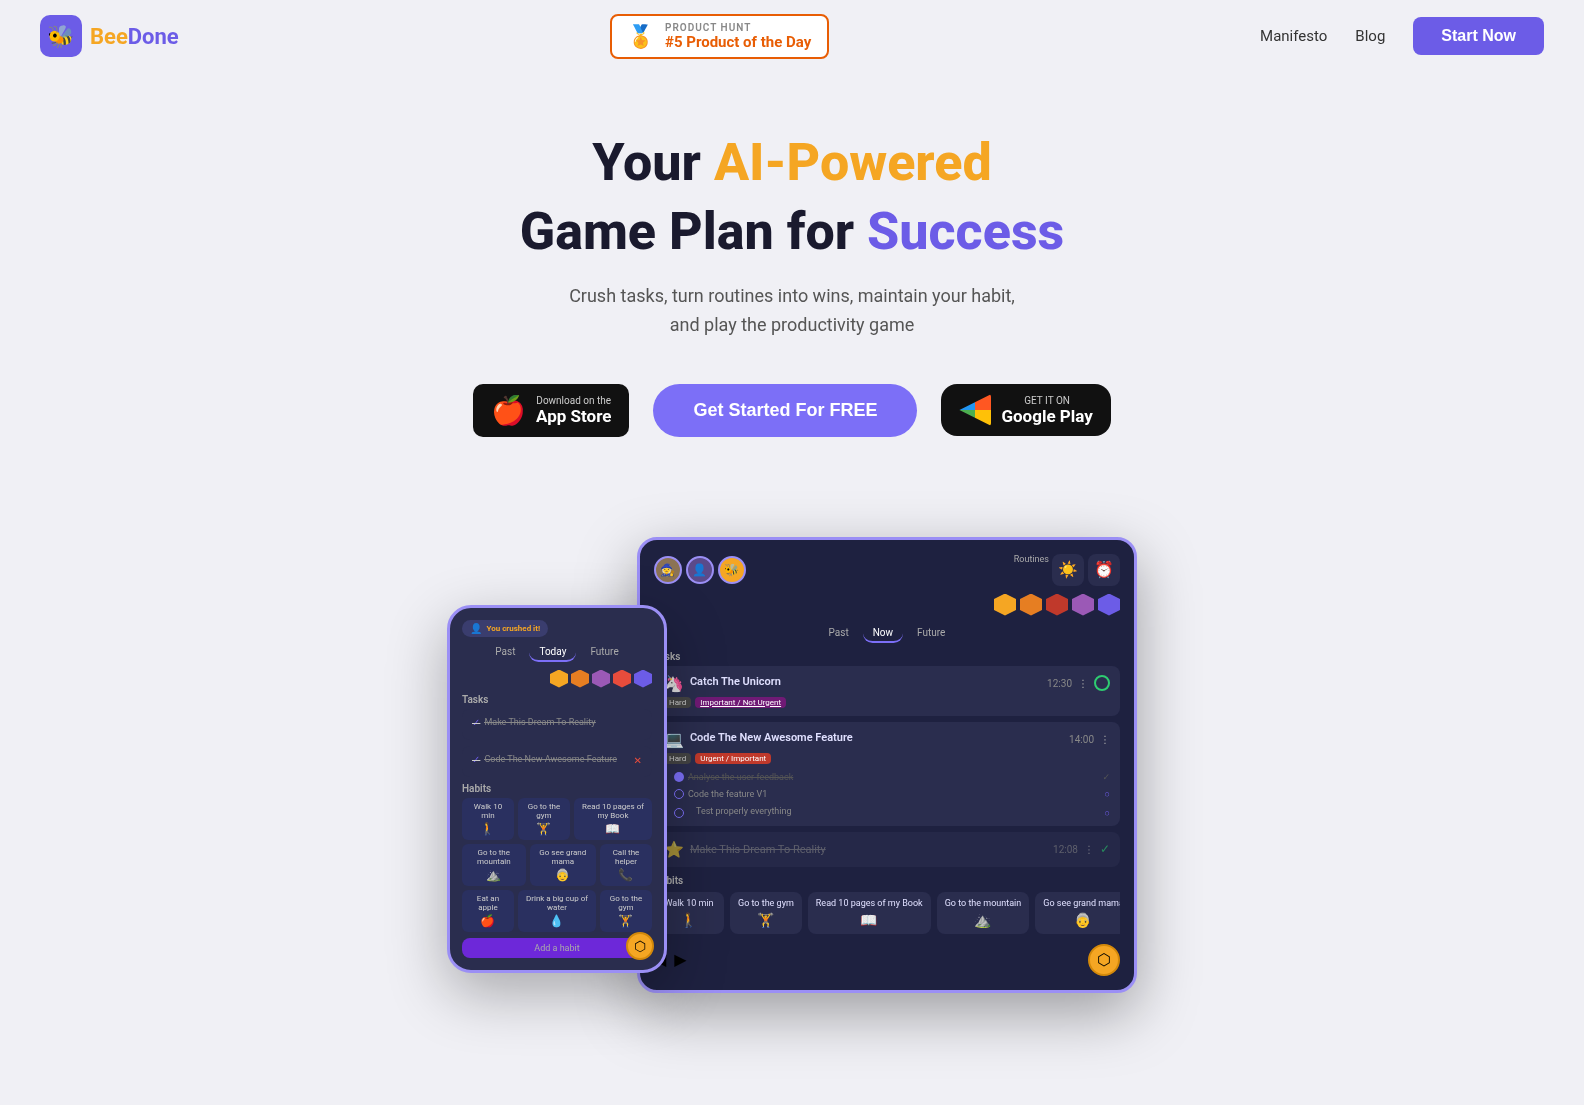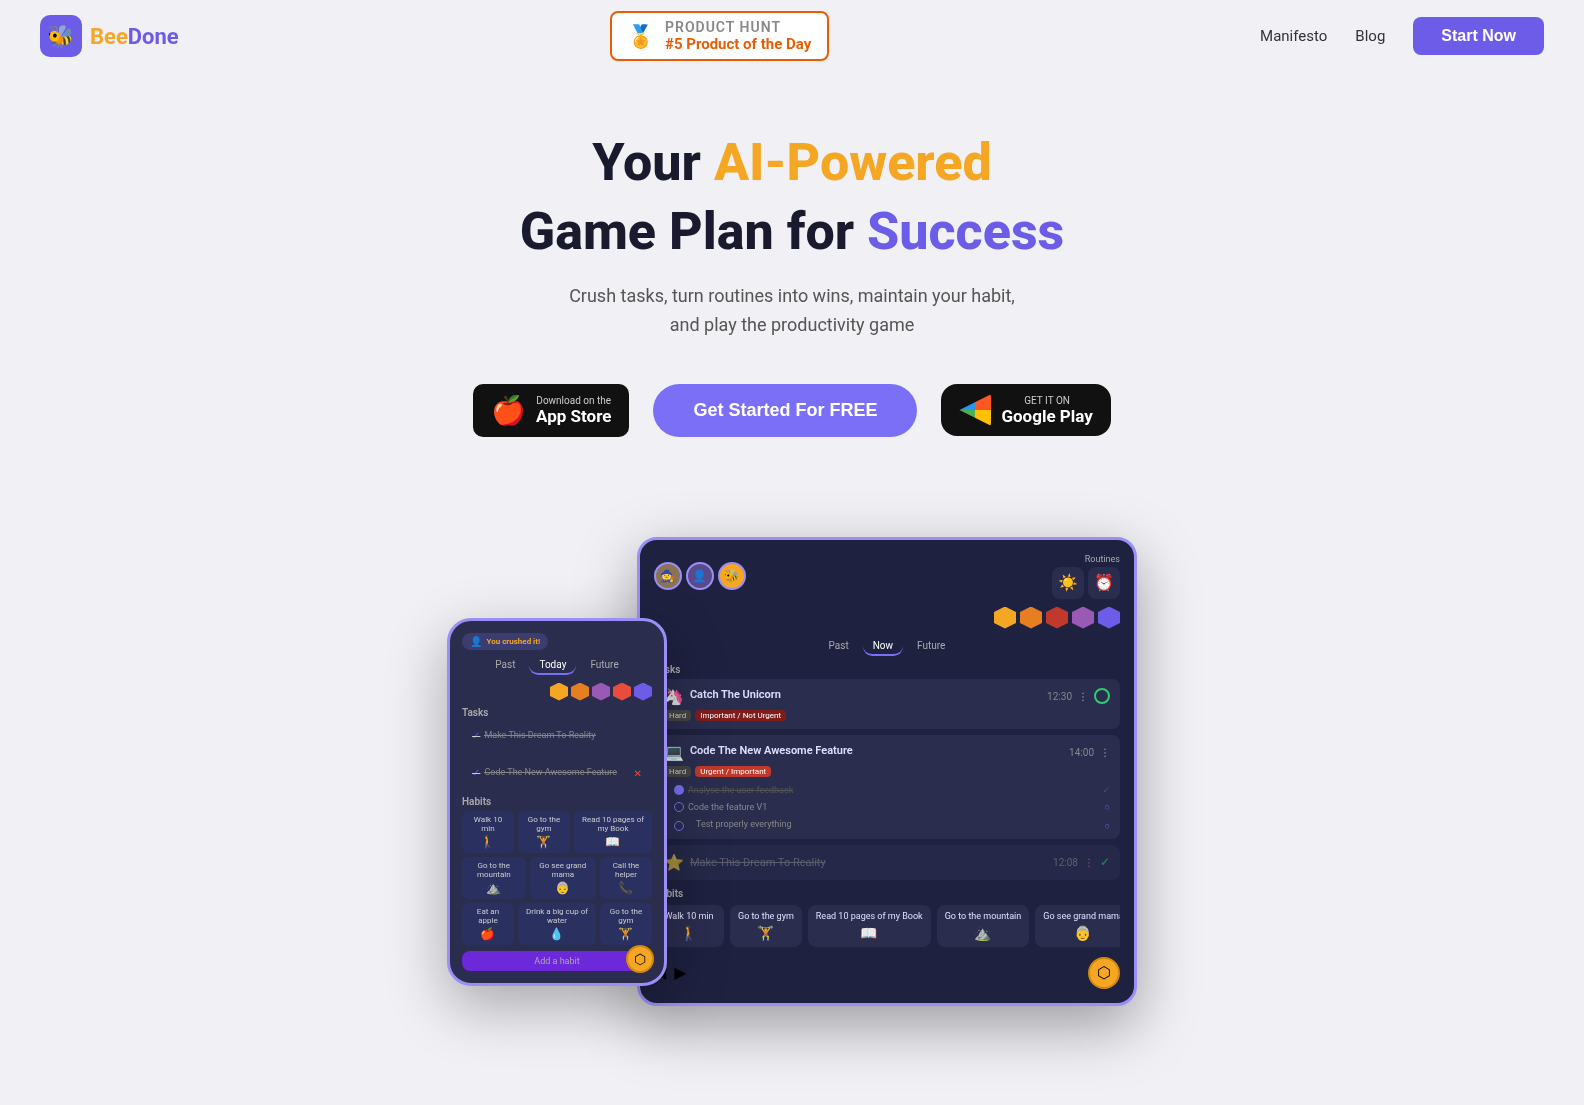--- a/index.html
+++ b/index.html
@@ -43,21 +43,21 @@
       display: flex;
       align-items: center;
       gap: 10px;
       border: 2px solid #e85d04;
       border-radius: 8px;
       padding: 6px 16px;
       background: white;
     }
     .ph-icon { font-size: 22px; }
     .ph-text-top {
-      font-size: 14px;
+      font-size: 10px;
       text-transform: uppercase;
       letter-spacing: 1px;
       color: #888;
       font-weight: 600;
     }
     .ph-text-main {
       font-size: 15px;
       font-weight: 700;
       color: #e85d04;
     }
@@ -245,21 +245,21 @@
     .task-title { font-size: 11px; color: #e0e0ff; font-weight: 600; margin-bottom: 3px; }
     .task-tags { display: flex; gap: 4px; }
     .tag {
       font-size: 8px;
       padding: 1px 5px;
       border-radius: 4px;
       color: #ccc;
     }
     .tag.hard { background: #444; }
     .tag.urgent { background: #c0392b; color: white; }
-    .tag.important { background: #7f1d1d; color: white; }
+    .tag.important { background: #701a75; color: white; text-decoration: underline; }
 
     .habit-row {
       display: flex;
       gap: 6px;
       overflow-x: hidden;
       margin-top: 6px;
     }
     .habit-card {
       background: #2a2d4e;
       border-radius: 8px;
@@ -472,21 +472,21 @@
   </div>
 
   <div class="desktop-mockup">
 
     <div style="display:flex;align-items:center;justify-content:space-between;margin-bottom:8px;">
       <div class="avatars">
         <div class="avatar" style="background:#8B7355;">🧙</div>
         <div class="avatar" style="background:#5b4a8a;">👤</div>
         <div class="avatar bee">🐝</div>
       </div>
-      <div style="display:flex;flex-direction:column;align-items:flex-end;gap:3px;">
+      <div style="display:flex;flex-direction:row;gap:3px;">
         <span style="font-size:9px;color:#aaa;">Routines</span>
         <div style="display:flex;gap:4px;">
           <div style="width:32px;height:32px;background:#2a2d4e;border-radius:8px;display:flex;align-items:center;justify-content:center;font-size:16px;">☀️</div>
           <div style="width:32px;height:32px;background:#2a2d4e;border-radius:8px;display:flex;align-items:center;justify-content:center;font-size:16px;">⏰</div>
         </div>
       </div>
     </div>
 
     <div style="display:flex;gap:4px;justify-content:flex-end;margin-bottom:8px;">
       <div style="width:22px;height:22px;background:#f5a623;clip-path:polygon(50% 0%,100% 25%,100% 75%,50% 100%,0% 75%,0% 25%);"></div>

